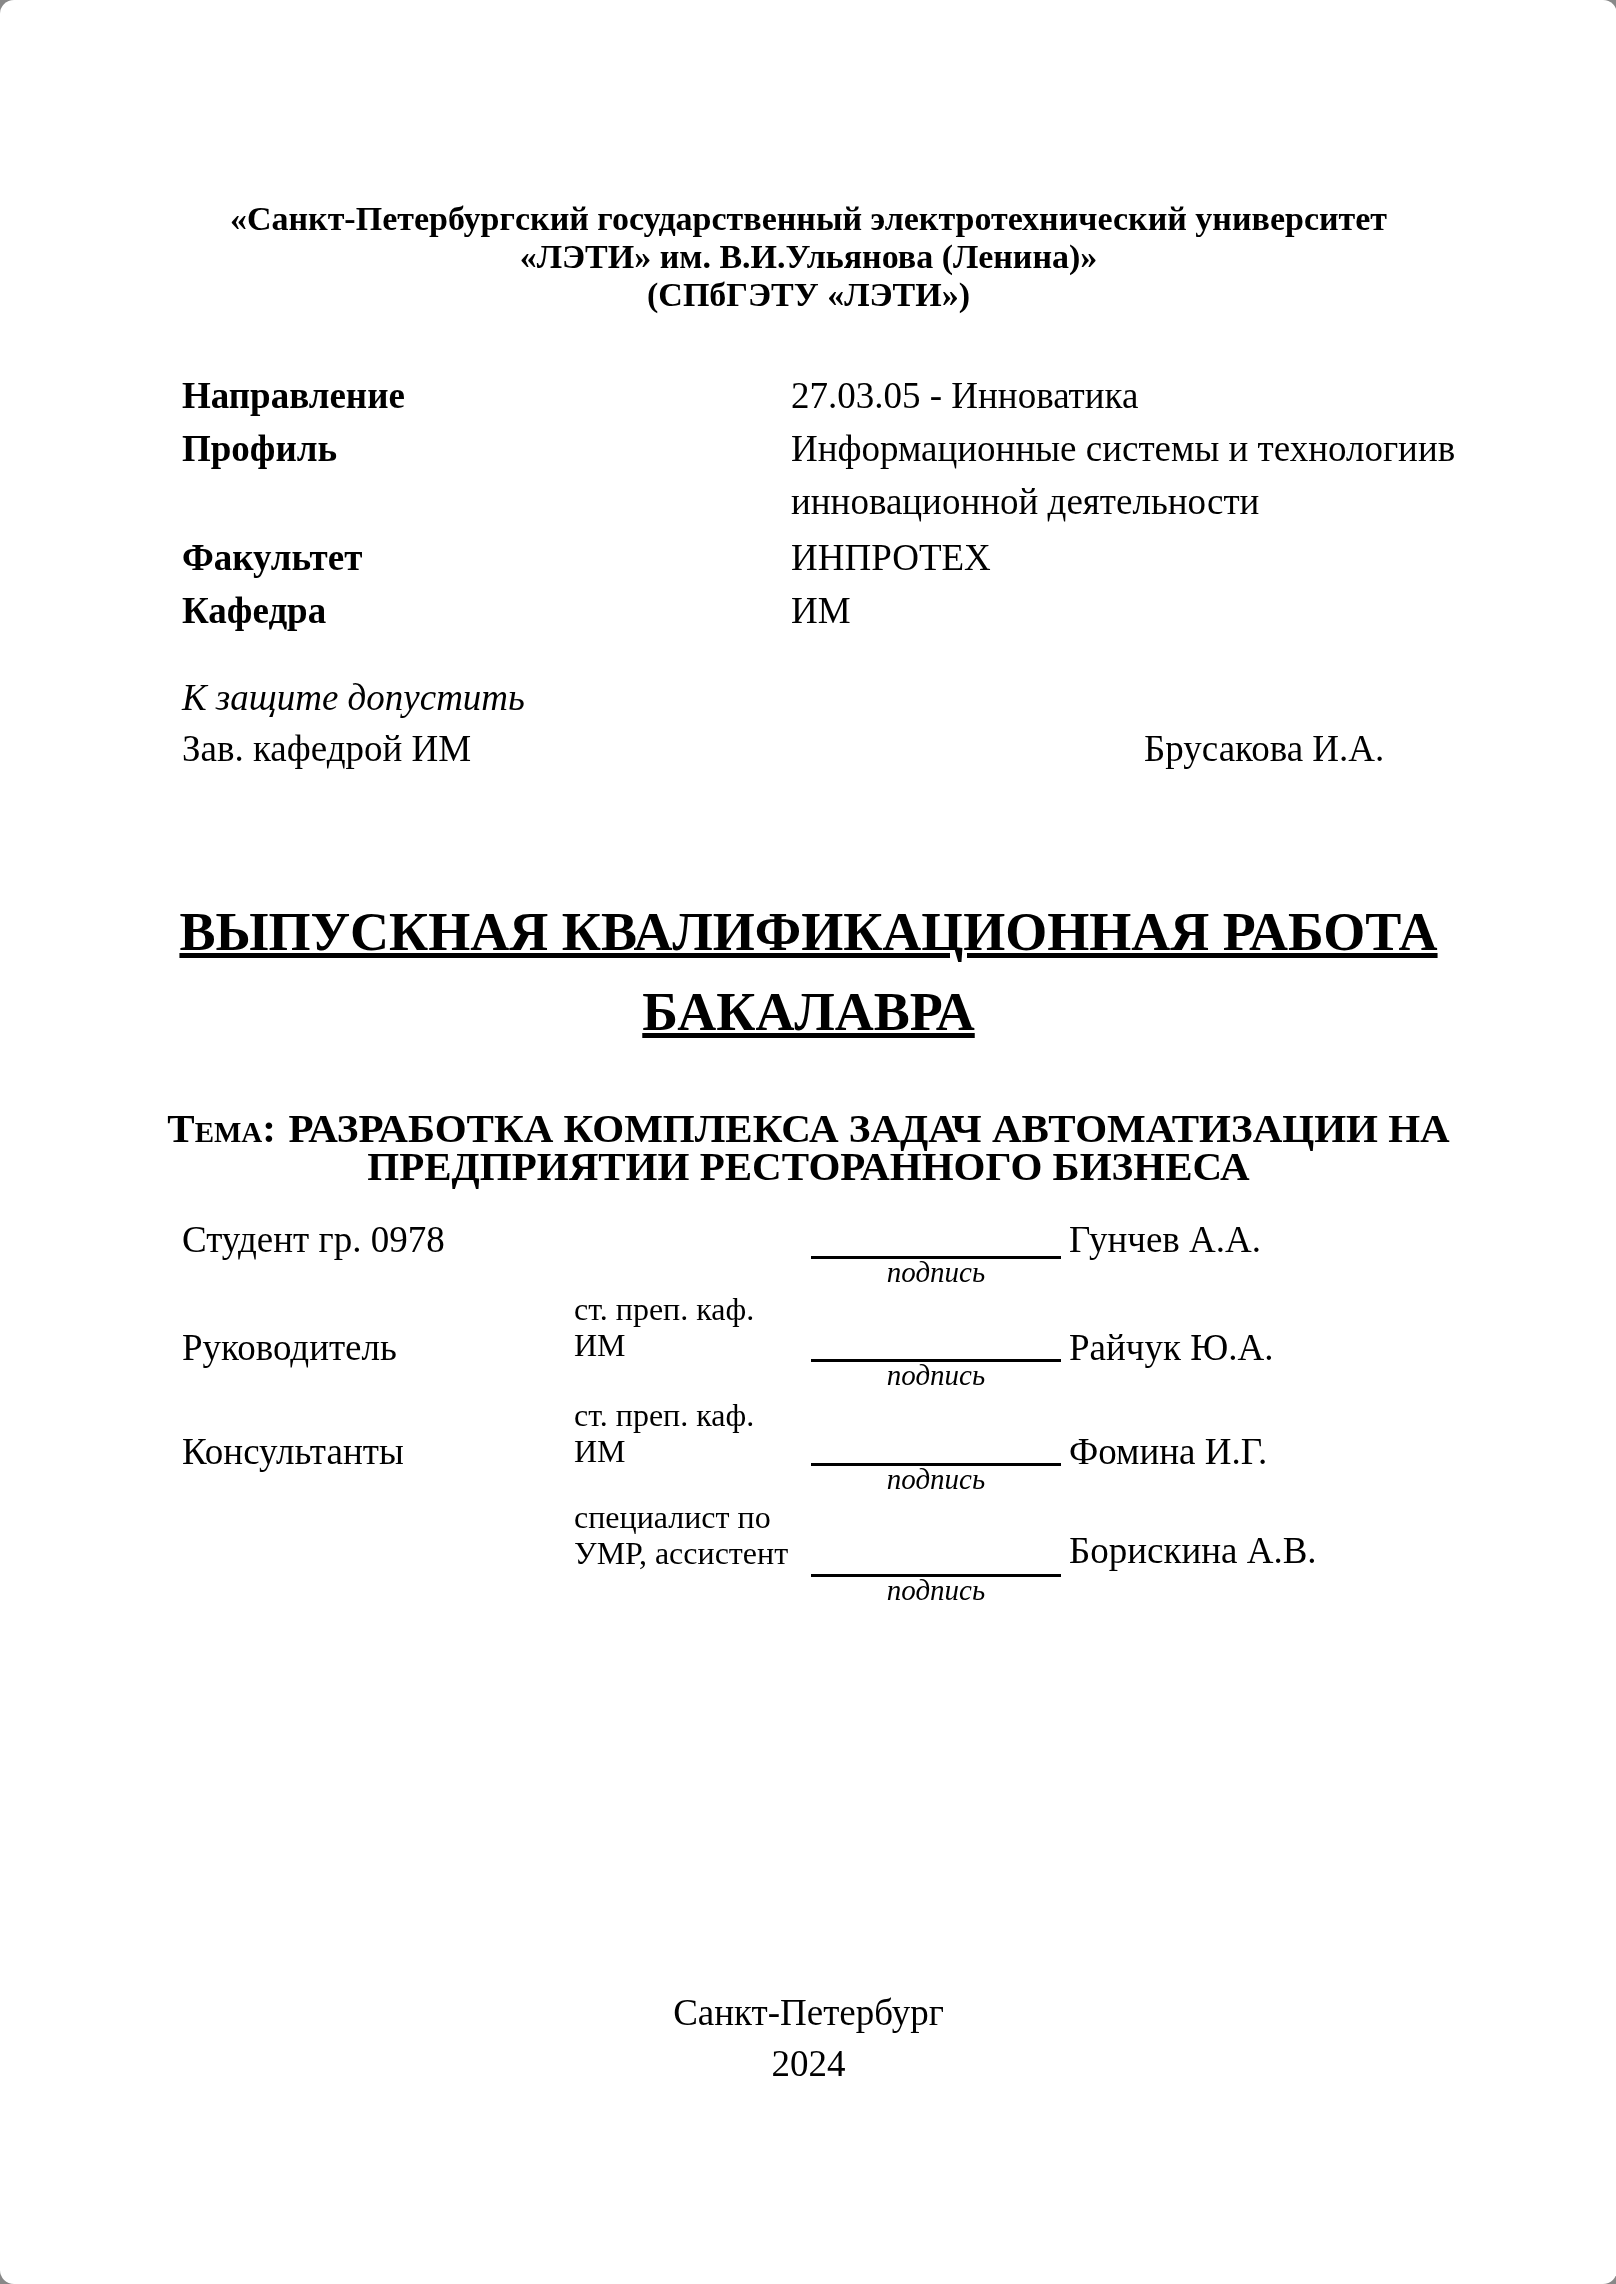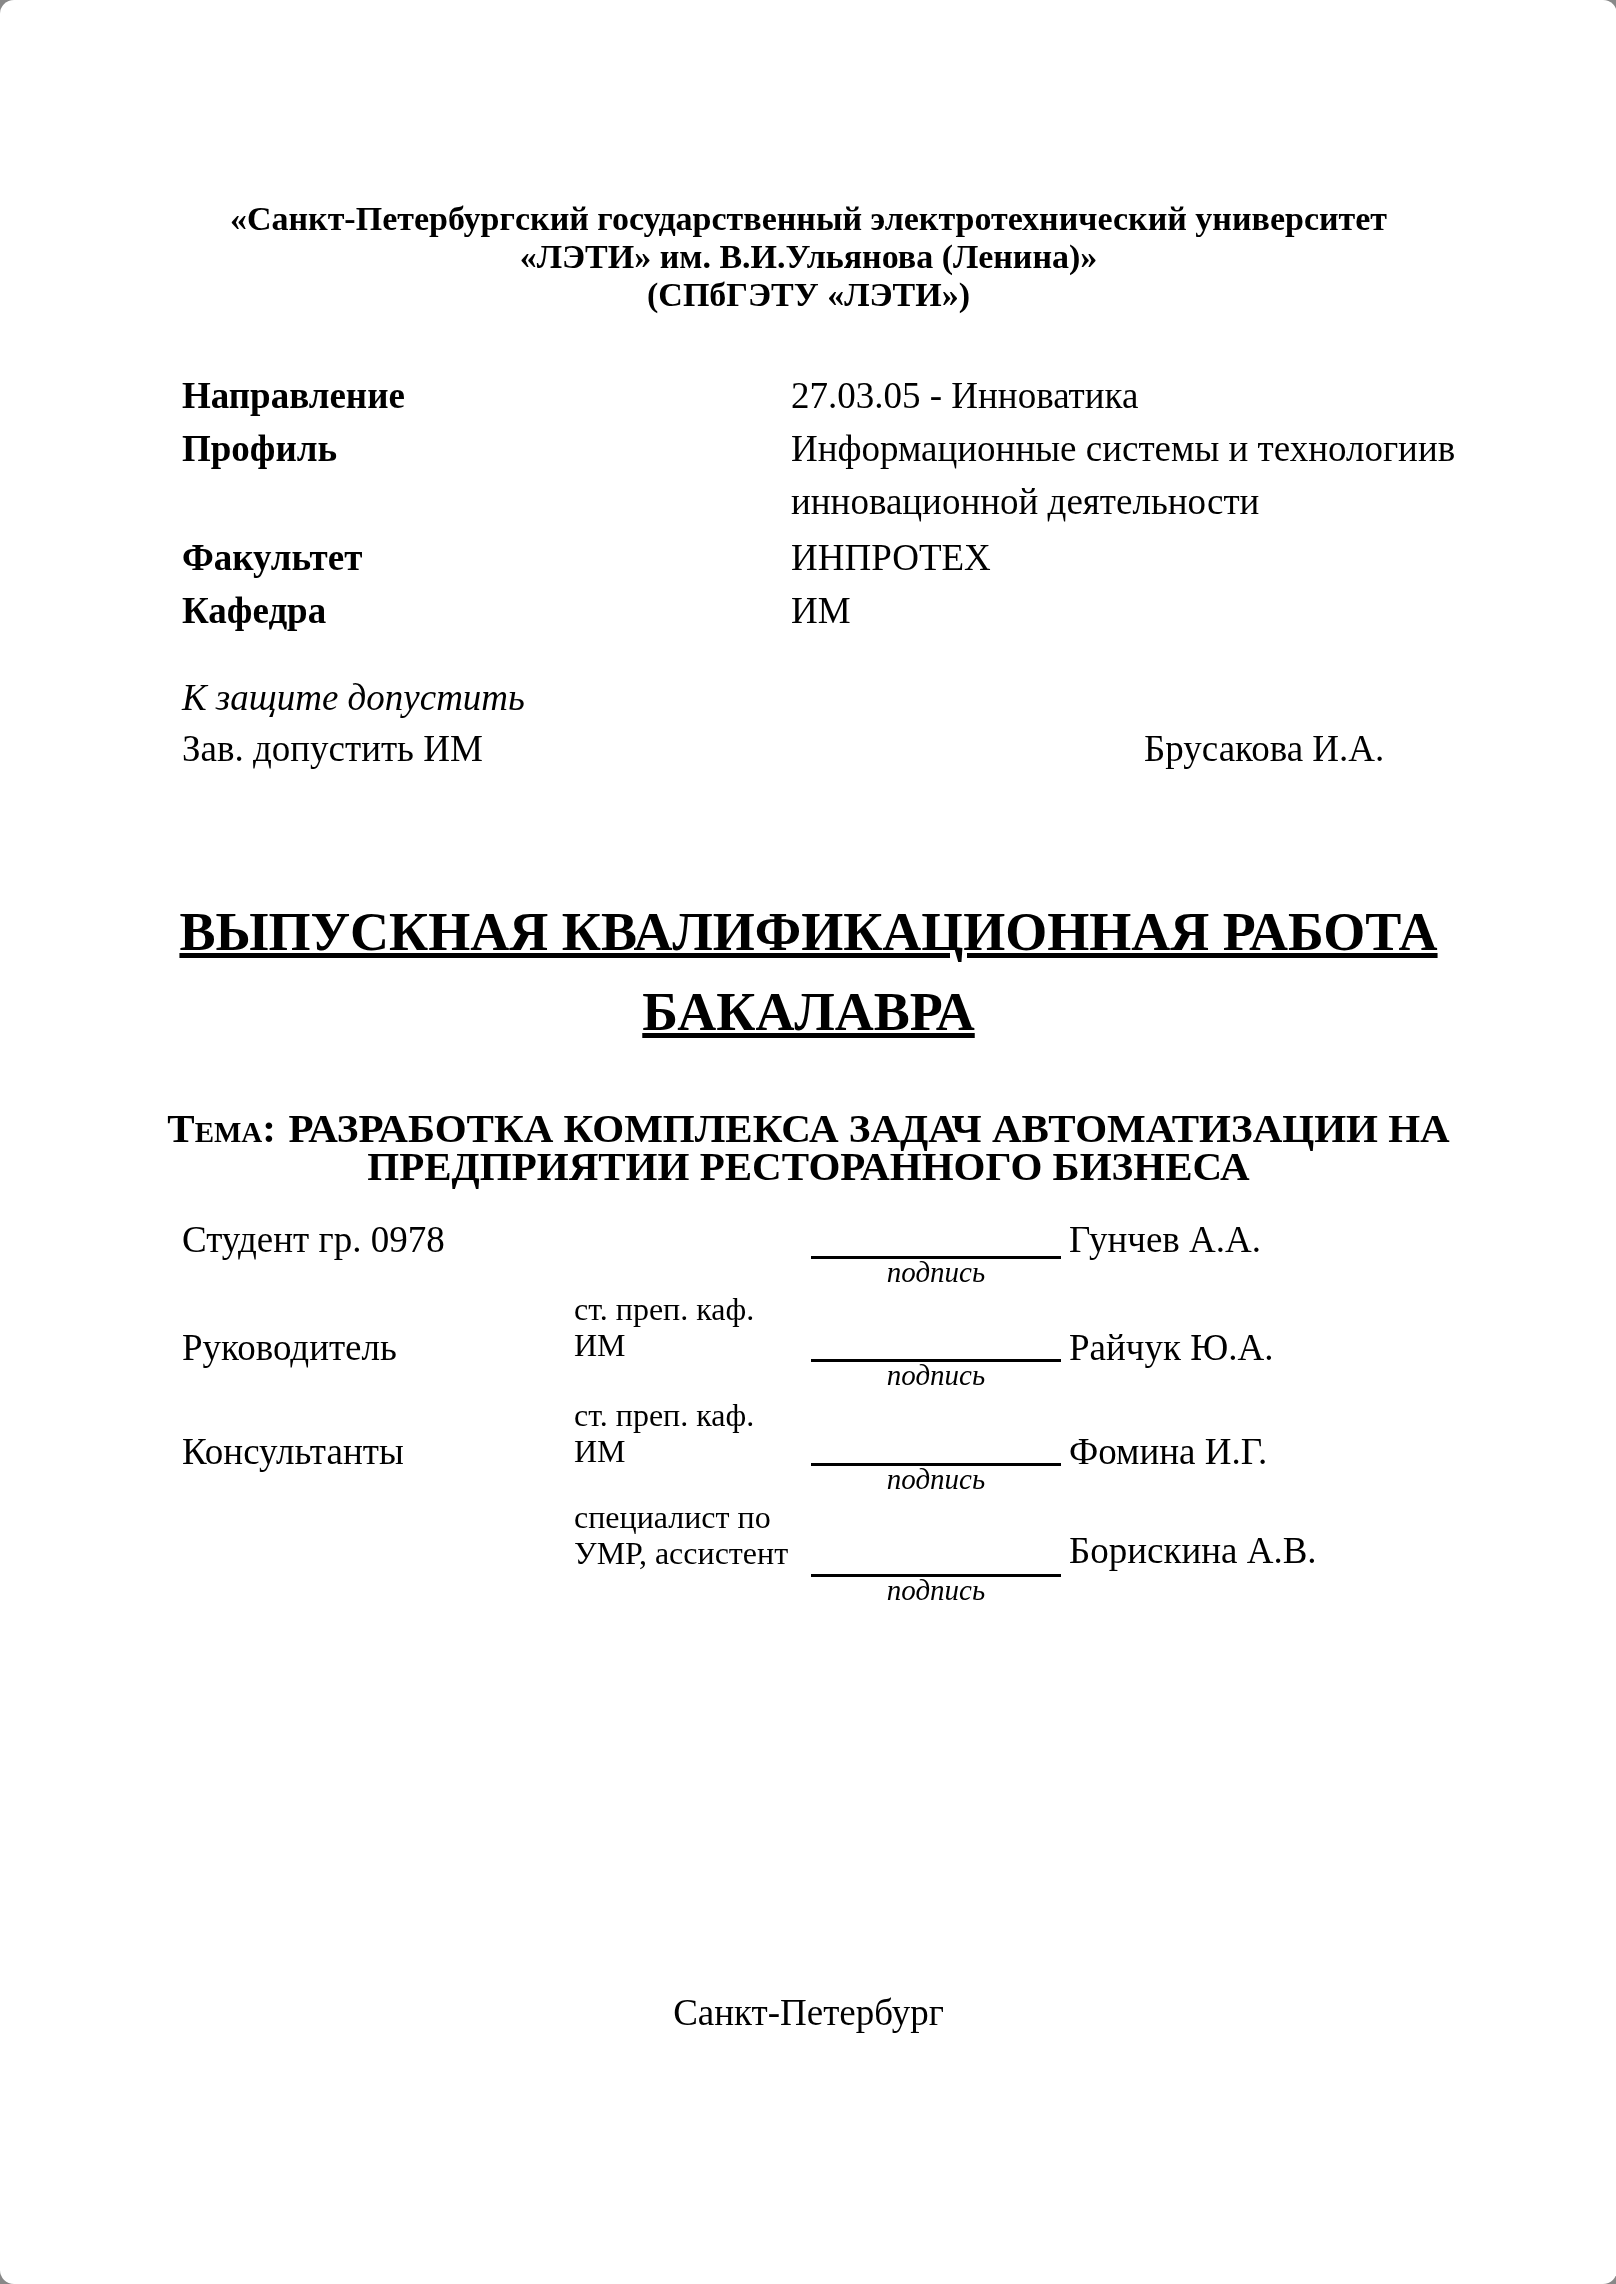--- a/index.html
+++ b/index.html
@@ -73,21 +73,21 @@
   </div>
   <div class="val" style="top:480px">инновационной деятельности</div>
 
   <div class="lbl" style="top:536px">Факультет</div>
   <div class="val" style="top:536px">ИНПРОТЕХ</div>
 
   <div class="lbl" style="top:589px">Кафедра</div>
   <div class="val" style="top:589px">ИМ</div>
 
   <div class="admit" style="top:676px">К защите допустить</div>
-  <div class="abs plain" style="top:727px;left:182px">Зав. допустить ИМ</div>
+  <div class="abs plain" style="top:727px;left:182px">Зав. кафедрой ИМ</div>
   <div class="abs plain" style="top:727px;left:1144px">Брусакова И.А.</div>
 
   <div class="title1">ВЫПУСКНАЯ КВАЛИФИКАЦИОННАЯ РАБОТА</div>
   <div class="title2">БАКАЛАВРА</div>
 
   <div class="theme">
     <span class="theme-label">Тема:</span><span>РАЗРАБОТКА КОМПЛЕКСА ЗАДАЧ АВТОМАТИЗАЦИИ НА</span><br>
     <span>ПРЕДПРИЯТИИ РЕСТОРАННОГО БИЗНЕСА</span>
   </div>
 
@@ -116,15 +116,16 @@
 
   <div class="pos" style="top:1499px">
     <div>специалист по</div>
     <div>УМР, ассистент</div>
   </div>
   <div class="sig-line" style="top:1574px"></div>
   <div class="sig-caption" style="top:1579px">подпись</div>
   <div class="name" style="top:1529px">Борискина А.В.</div>
 
   <div class="footer-line" style="top:1991px">Санкт-Петербург</div>
+  <div class="footer-line" style="top:2042px">2024</div>
 
 </div>
 
 
 </body></html>

